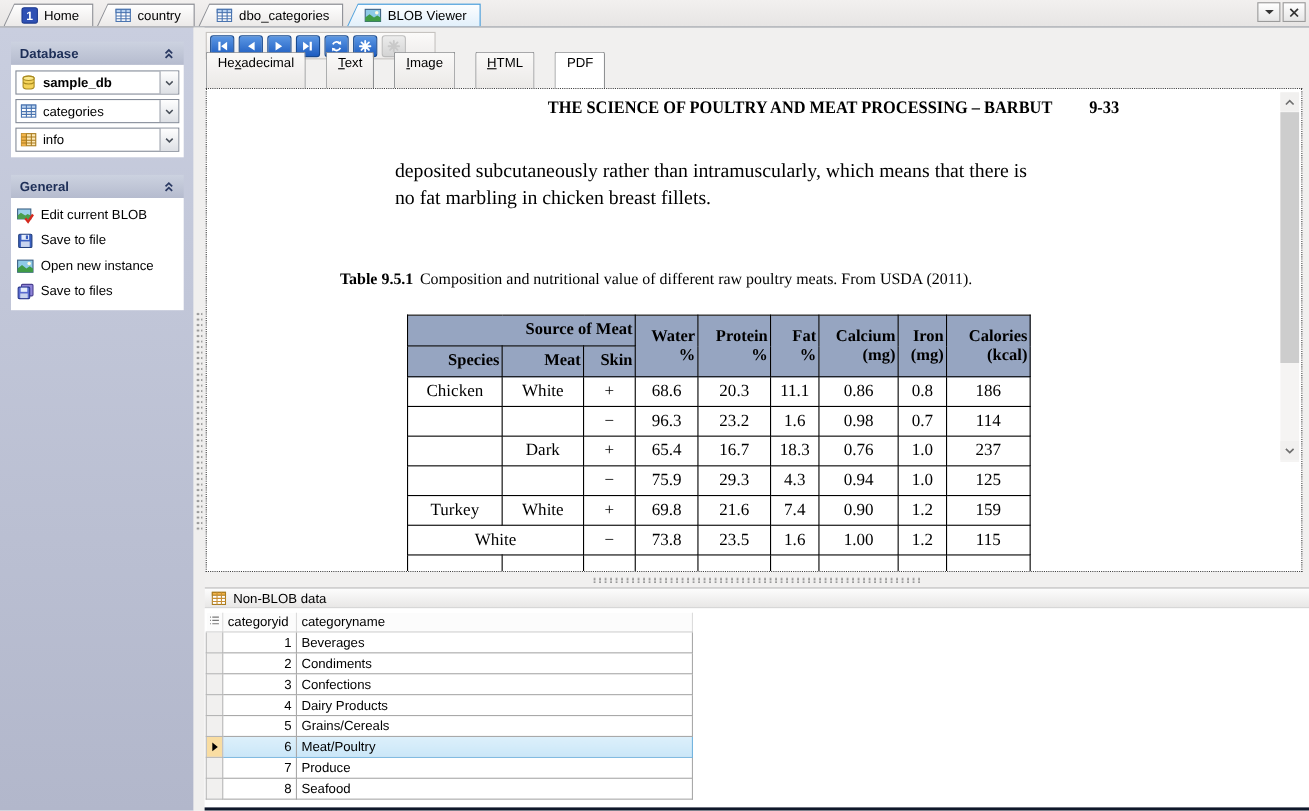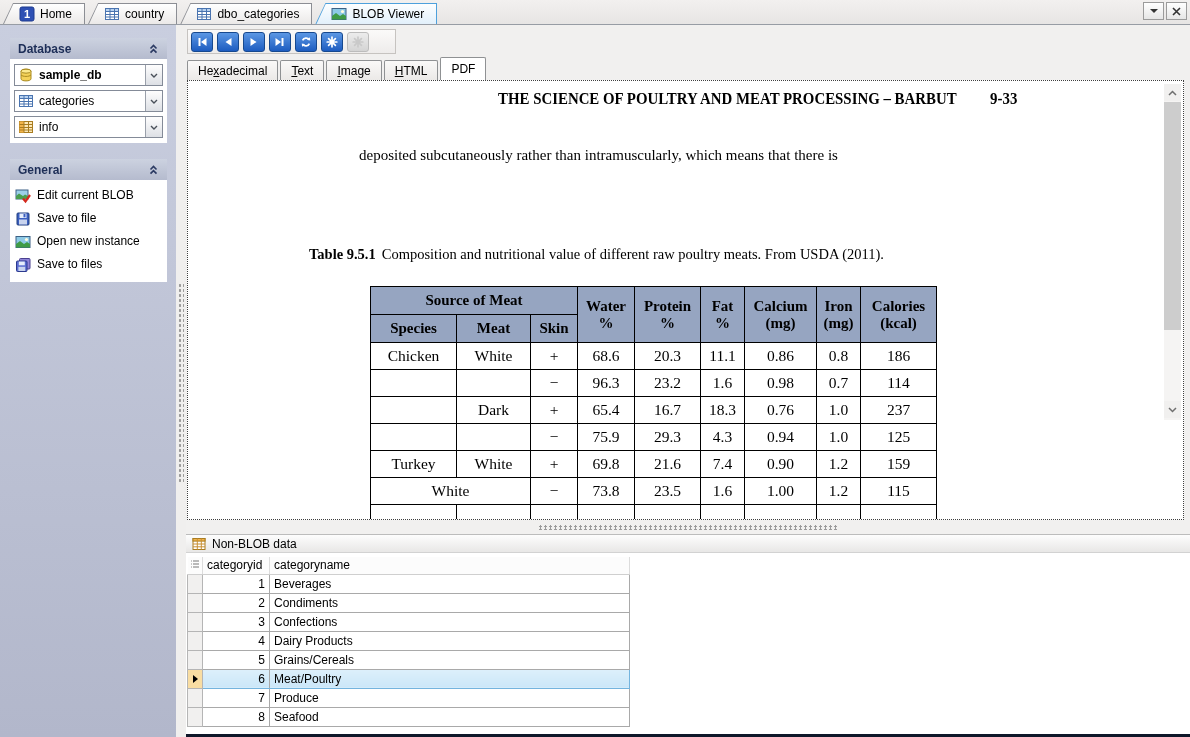--- a/index.html
+++ b/index.html
@@ -67,35 +67,35 @@
   
   .content{flex:1;display:flex;flex-direction:column;background:#f1f0ef;min-width:0}
   .toolbar{display:inline-flex;align-self:flex-start;margin:4px 0 0 1px;height:25px;
         padding:2px 26px 2px 3px;border:1px solid #c6c3c0;
         background:linear-gradient(#fbfaf9,#eeeceb);gap:4px;align-items:center}
   .nav-btn{width:22px;height:20px;border:1px solid #17498f;border-radius:3px;color:#fff;
         background:linear-gradient(#5b97e4,#1d5cc0);display:flex;align-items:center;justify-content:center;padding:0}
   .nav-btn.disabled{border-color:#bcbcbc;color:#c9c9c9;background:linear-gradient(#ececec,#d4d4d4)}
 
   .viewer-tabs{display:flex;align-items:flex-end;margin-top:3px;height:23px;padding-left:1px}
-  .vtab{height:20px;padding:0 10px;display:flex;align-items:center;margin-right:2px;cursor:default;
+  .vtab{height:20px;padding:16px 10px;display:flex;align-items:flex-end;margin-right:18px;cursor:default;
         border:1px solid #8f9193;border-bottom:none;border-radius:2px 2px 0 0;
         background:linear-gradient(#faf9f8,#ebe9e7)}
   .vtab.active{height:23px;background:#fff;position:relative;z-index:2}
 
   .pdf-panel{position:relative;margin-left:1px;width:997px;height:440px;background:#fff;
         border:1px dotted #3f3f3f;overflow:hidden;font-family:"Liberation Serif",serif}
   .pdf-title{position:absolute;left:310px;top:9px;display:flex;gap:36px;font-weight:bold;
         font-size:16px;transform:scaleX(.93);transform-origin:left top;white-space:nowrap}
-  .pdf-para{position:absolute;left:171px;top:62px;font-size:15px;line-height:24px;white-space:nowrap}
+  .pdf-para{position:absolute;left:171px;top:62px;font-size:18px;line-height:24px;white-space:nowrap}
   .pdf-caption{position:absolute;left:121px;top:165px;font-size:14.5px;white-space:nowrap}
   .pdf-caption b{margin-right:6px}
   table.pdf-table{position:absolute;left:182px;top:205px;border-collapse:collapse}
   table.pdf-table th,table.pdf-table td{border:1px solid #000}
-  table.pdf-table th{background:var(--pdfhead);font-size:15px;height:28px;text-align:center;padding:0 2px}
+  table.pdf-table th{background:var(--pdfhead);font-size:15px;height:28px;text-align:right;padding:0 2px}
   table.pdf-table td{font-size:15.5px;height:27px;text-align:center;padding:0 2px}
   td.al{text-align:left;padding-left:9px}
   td.ml{text-align:left;padding-left:13px}
 
   
   .vscroll{position:absolute;top:3px;right:2px;width:17px;height:336px;background:#f5f4f3}
   .sb-btn{position:absolute;left:0;width:17px;height:17px;background:#f1f0ef;
         display:flex;align-items:center;justify-content:center}
   .sb-up{top:0}.sb-down{top:317px}
   .sb-thumb{position:absolute;left:0;top:18px;width:17px;height:228px;background:#cdcdcd}
@@ -372,20 +372,21 @@
           </div>
         </div>
 
       <div class="pdf-panel">
         <div class="pdf-title">
           <span>THE SCIENCE OF POULTRY AND MEAT PROCESSING – BARBUT</span>
           <span>9-33</span>
         </div>
         <div class="pdf-para">
           <div>deposited subcutaneously rather than intramuscularly, which means that there is</div>
+          <div>no fat marbling in chicken breast fillets.</div>
         </div>
         <div class="pdf-caption">
           <b>Table 9.5.1</b><span>Composition and nutritional value of different raw poultry meats. From USDA (2011).</span>
         </div>
         <table class="pdf-table" id="pdf-table">
             <colgroup>
               <col style="width:86px">
               <col style="width:74px">
               <col style="width:47px">
               <col style="width:57px">

